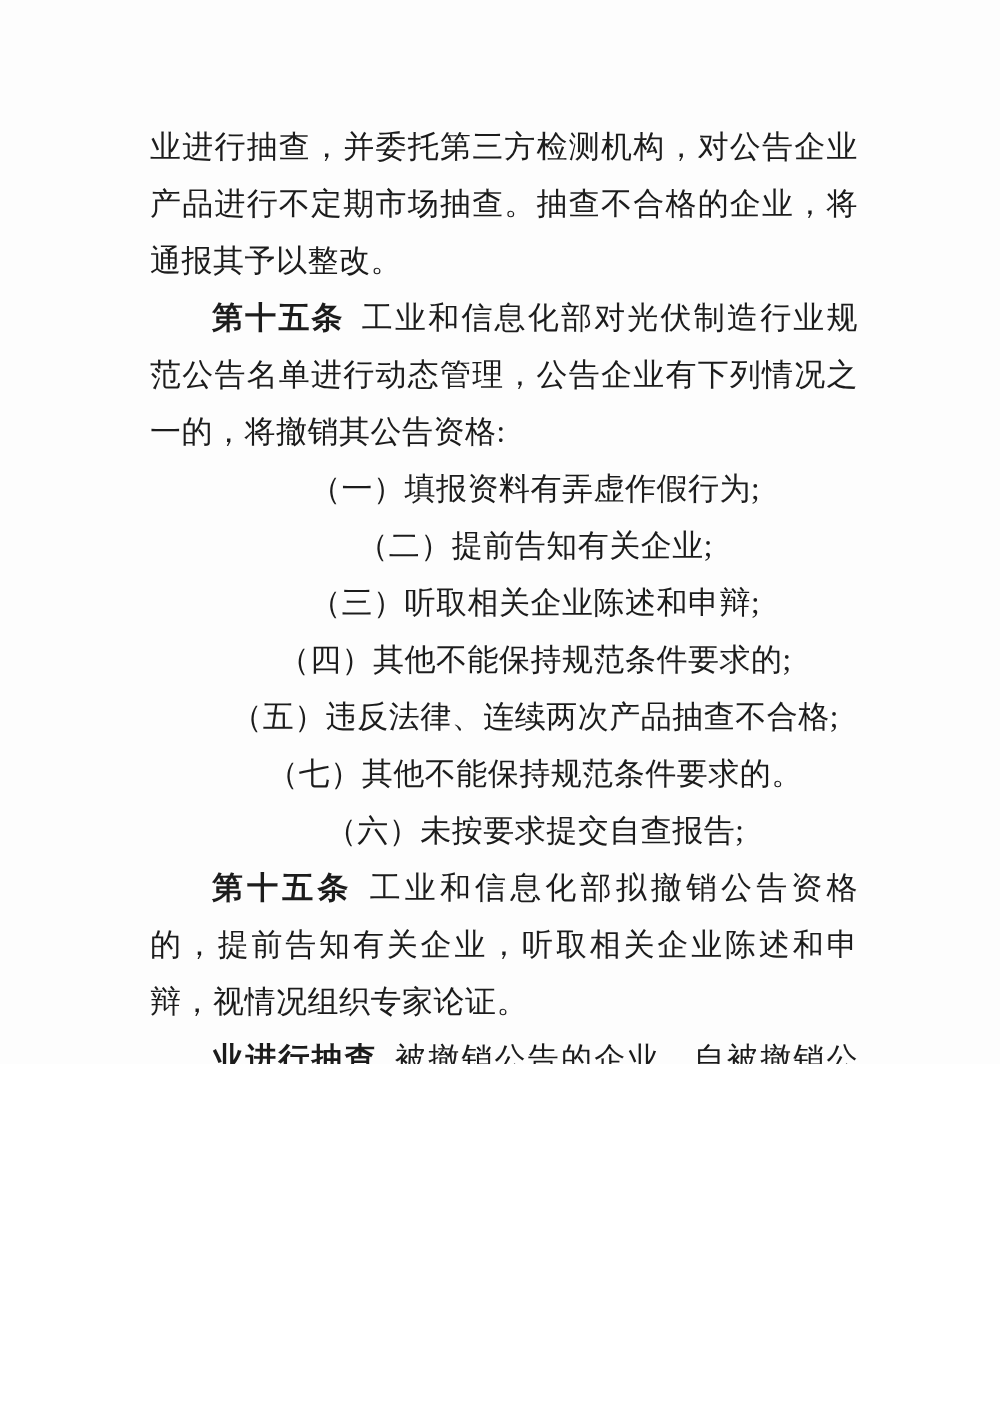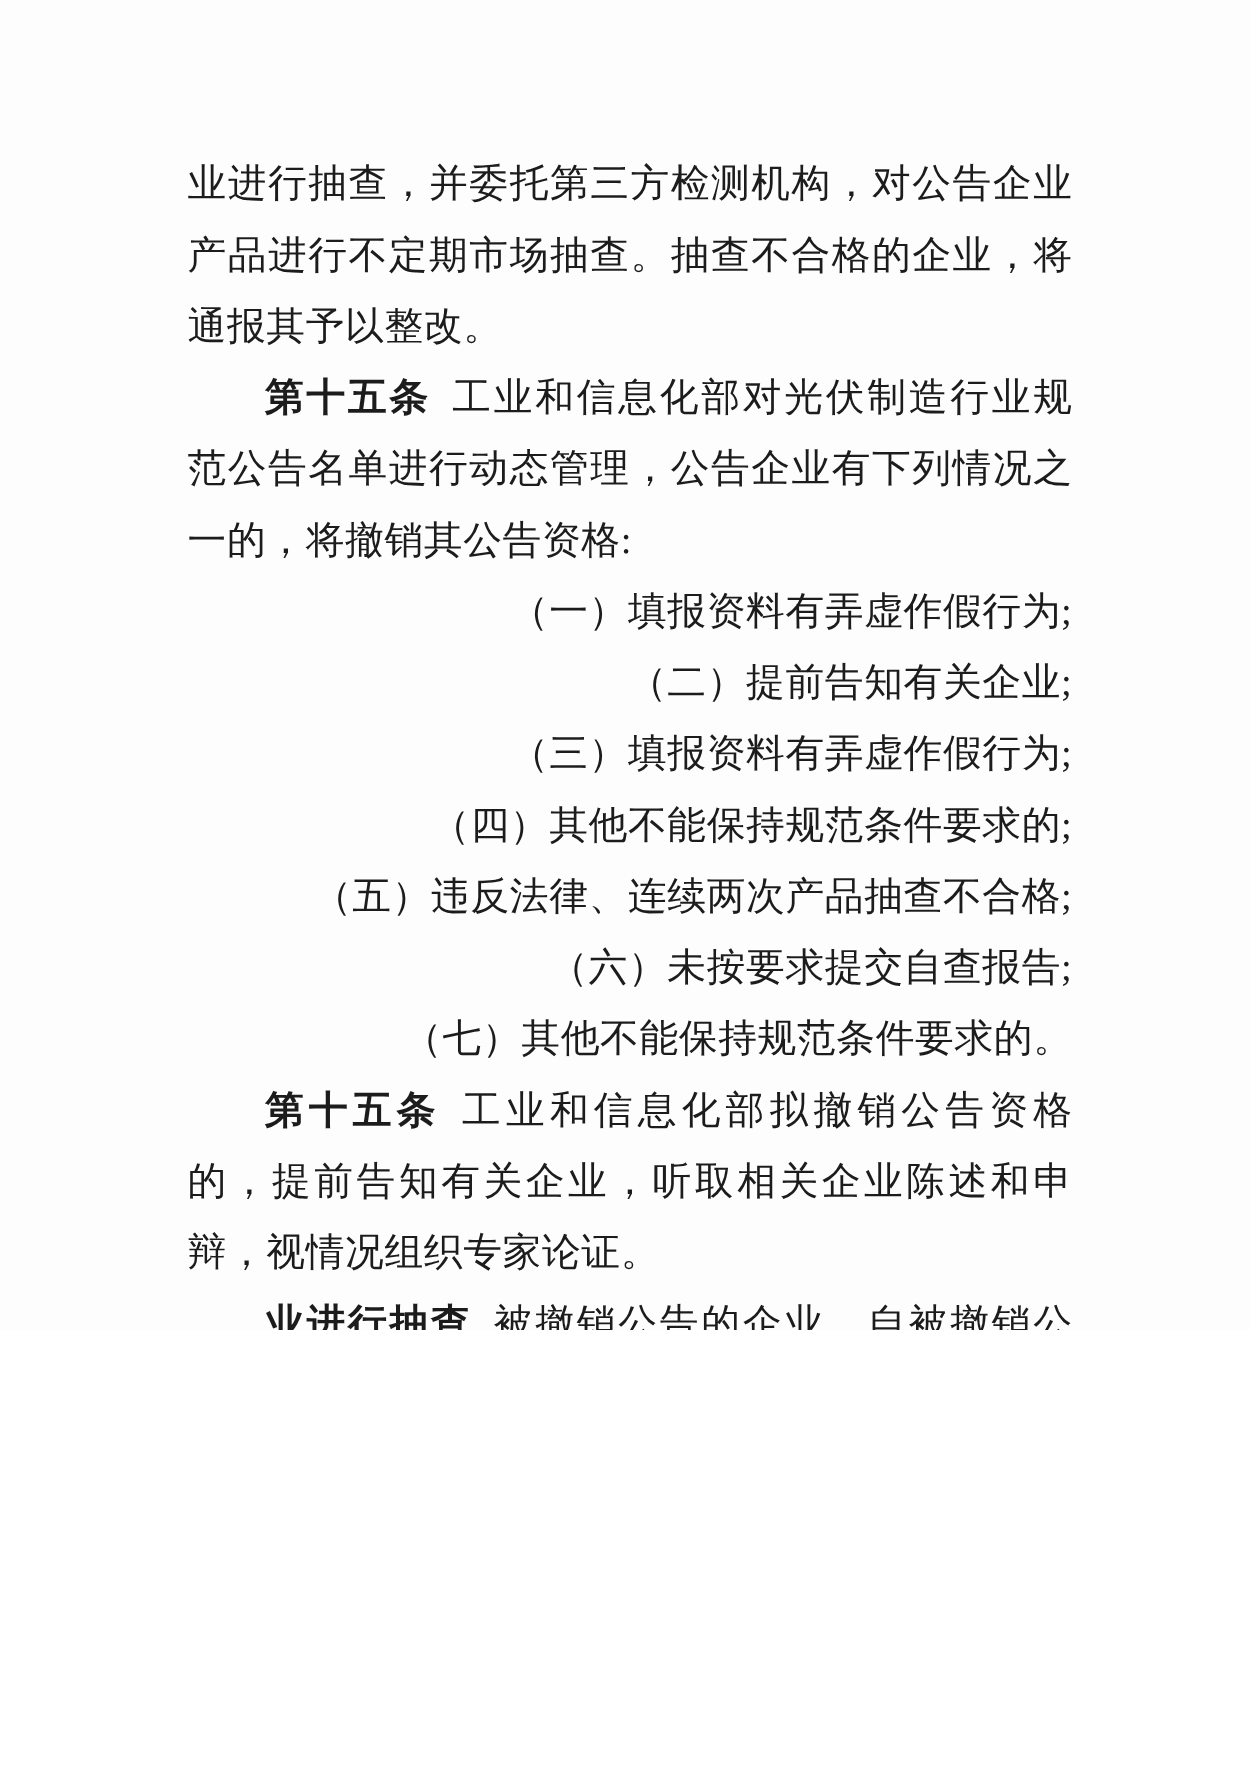--- a/index.html
+++ b/index.html
@@ -30,21 +30,21 @@
     letter-spacing: 0.5px;
   }
   .content p.continuation {
     text-indent: 0;
   }
   .content p.article {
     text-indent: 2em;
   }
   .content p.list-item {
     text-indent: 2em;
-    text-align: right;
+    text-align: center;
   }
   .lead {
     font-weight: bold;
     font-family: "Liberation Sans", sans-serif;
     margin-right: 0.55em;
   }
   .footer {
     position: absolute;
     left: 0;
     width: 100%;
@@ -58,22 +58,22 @@
 </style>
 </head>
 <body>
 
 <div class="page" style="--bg: #fdfdfd; --fg: #1c1c1c;">
   <div class="content" id="document-body">
       <p class="continuation"><span>业进行抽查，并委托第三方检测机构，对公告企业产品进行不定期市场抽查。抽查不合格的企业，将通报其予以整改。</span></p>
       <p class="article"><span class="lead">第十五条</span><span>工业和信息化部对光伏制造行业规范公告名单进行动态管理，公告企业有下列情况之一的，将撤销其公告资格:</span></p>
       <p class="list-item"><span>（一）填报资料有弄虚作假行为;</span></p>
       <p class="list-item"><span>（二）提前告知有关企业;</span></p>
-      <p class="list-item"><span>（三）填报资料有弄虚作假行为;</span></p>
+      <p class="list-item"><span>（三）听取相关企业陈述和申辩;</span></p>
       <p class="list-item"><span>（四）其他不能保持规范条件要求的;</span></p>
       <p class="list-item"><span>（五）违反法律、连续两次产品抽查不合格;</span></p>
+      <p class="list-item"><span>（七）其他不能保持规范条件要求的。</span></p>
       <p class="list-item"><span>（六）未按要求提交自查报告;</span></p>
-      <p class="list-item"><span>（七）其他不能保持规范条件要求的。</span></p>
       <p class="article"><span class="lead">第十五条</span><span>工业和信息化部拟撤销公告资格的，提前告知有关企业，听取相关企业陈述和申辩，视情况组织专家论证。</span></p>
       <p class="article"><span class="lead">业进行抽查</span><span>被撤销公告的企业，自被撤销公告之日起，其申报材料两年内不予受理。</span></p>
     </div>
   <div class="footer">5</div>
 </div>
 
 </body></html>

